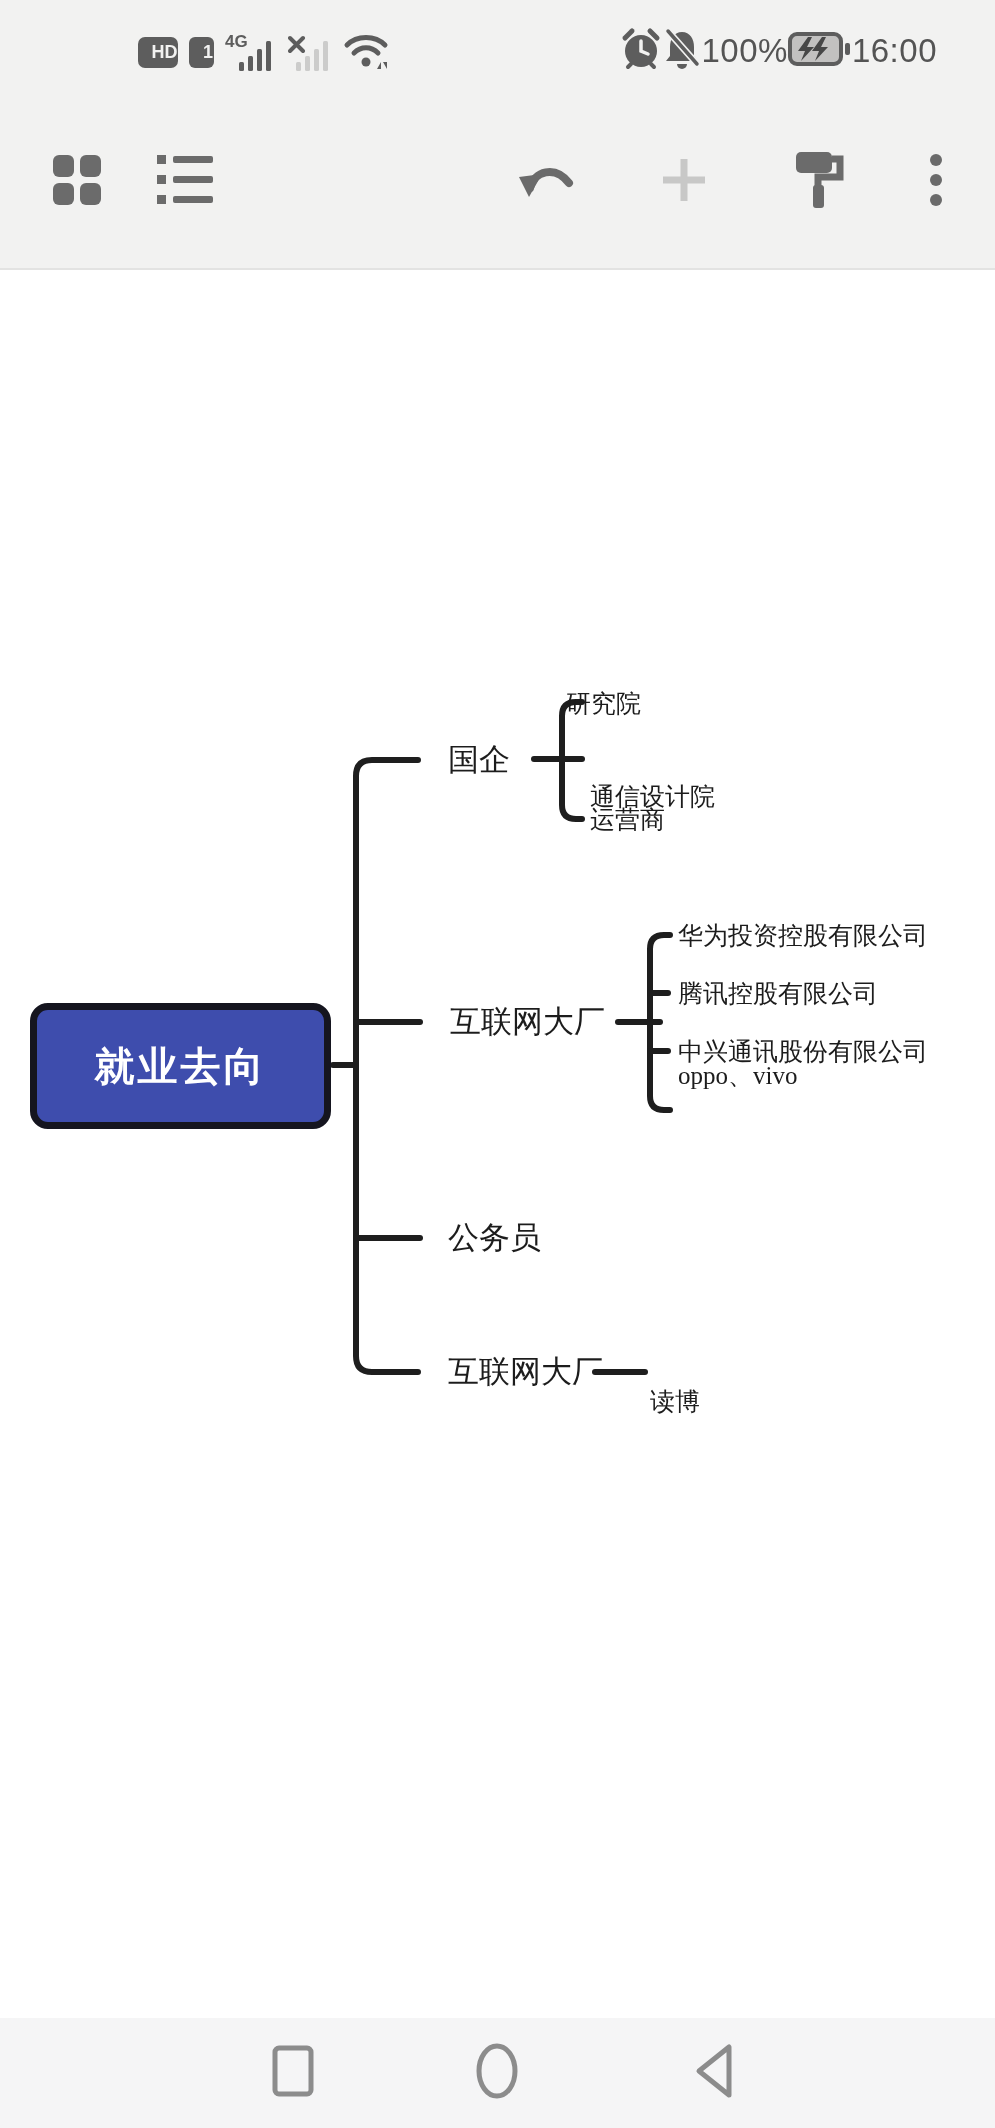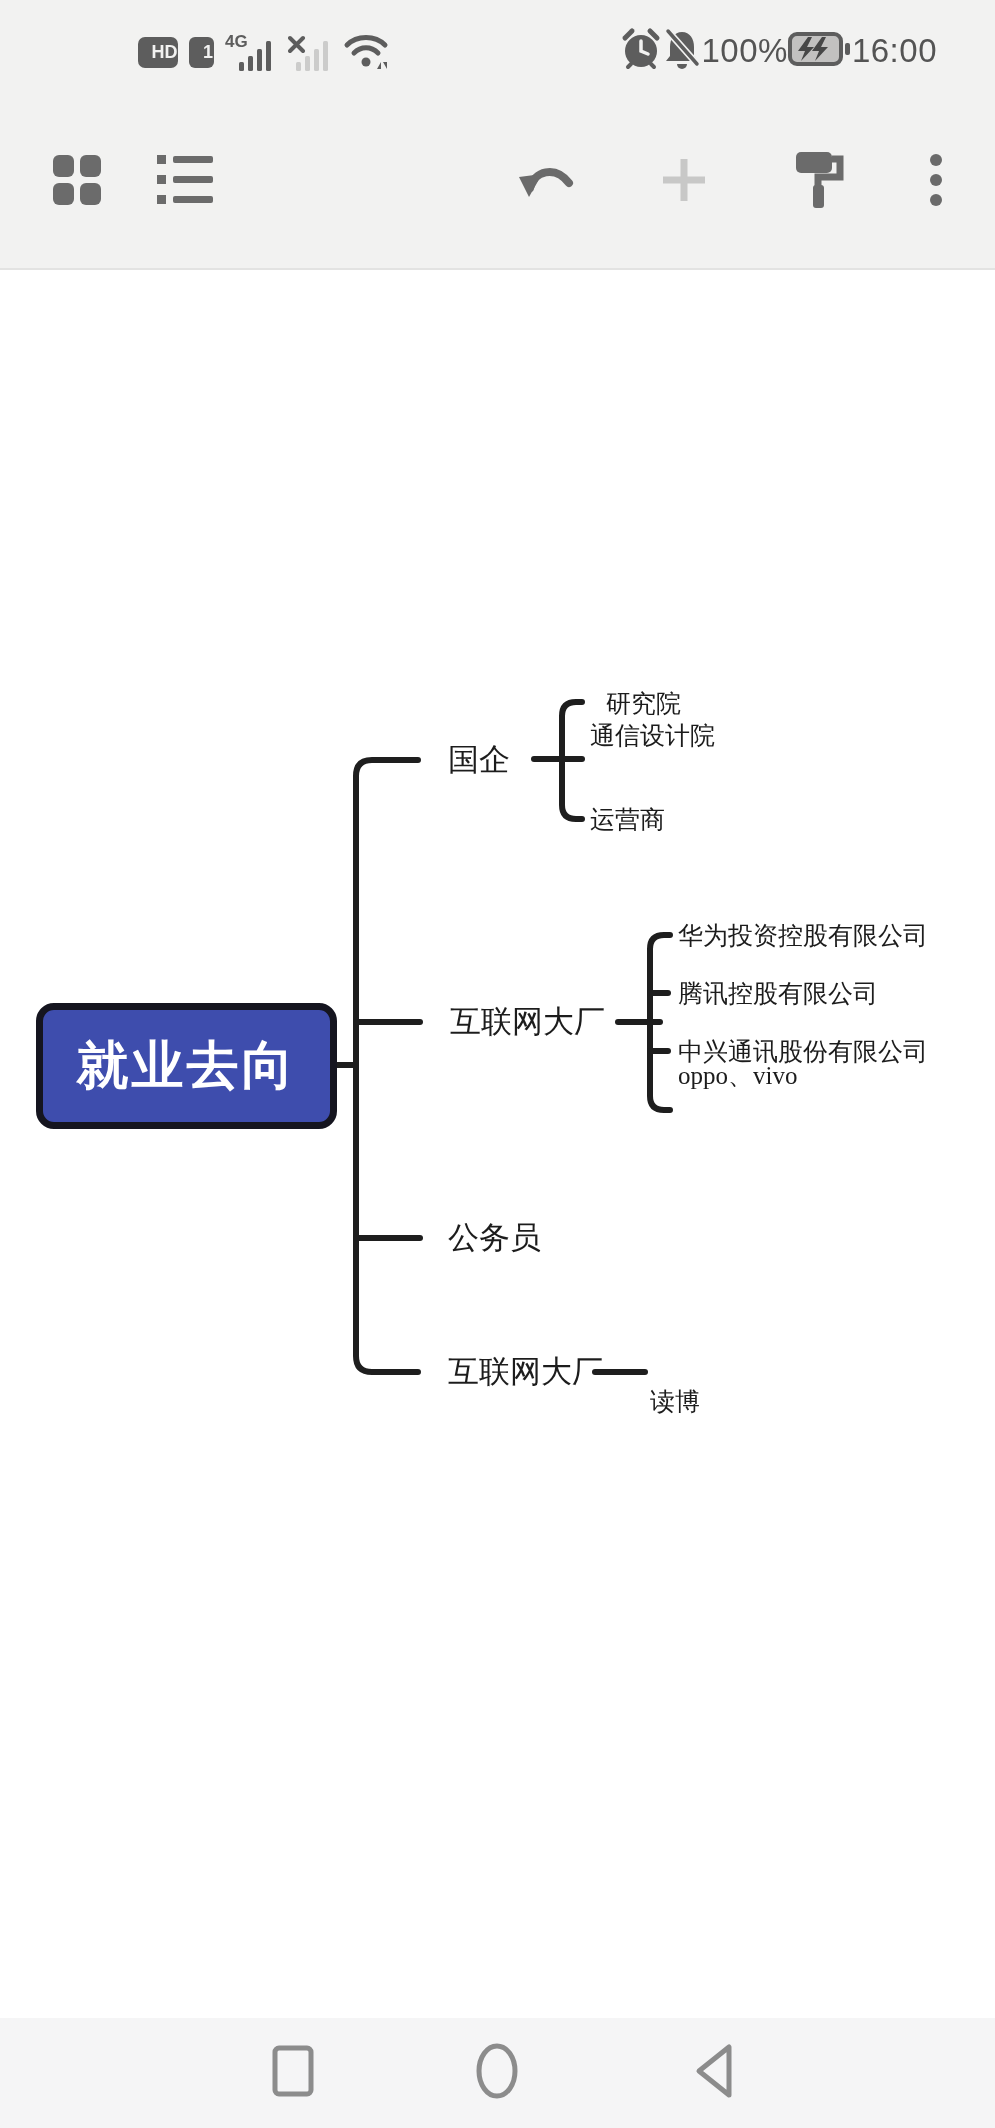--- a/index.html
+++ b/index.html
@@ -34,24 +34,24 @@
     font-size:33px; color:#545454; letter-spacing:0.5px;
   }
 
   
   .tool-btn { position:absolute; top:150px; width:64px; height:64px;
     display:flex; align-items:center; justify-content:center; cursor:pointer; }
 
   
   .connectors { position:absolute; left:0; top:0; }
   .root-node {
-    position:absolute; left:36px; top:1003px; width:301px; height:126px;
+    position:absolute; left:30px; top:1003px; width:301px; height:126px;
     background:#3e4dad; border:7px solid #15151f; border-radius:18px;
     display:flex; align-items:center; justify-content:center;
-    color:#ffffff; font-size:52px; font-weight:bold; letter-spacing:3px;
+    color:#ffffff; font-size:40px; font-weight:bold; letter-spacing:3px;
     cursor:pointer;
   }
   .node-label {
     position:absolute; transform:translateY(-50%);
     white-space:nowrap; color:#1c1c1c; cursor:pointer;
   }
   .branch-label { font-size:31px; }
   .child-label  { font-size:25px; }
   .serif-node   { font-family:"Liberation Serif", serif; }
 
@@ -208,22 +208,22 @@
       <path d="M650 993 H668"></path>
       <path d="M650 1051 H668"></path>
 
       <path d="M595 1372 H645"></path>
     </g>
   </svg>
 
   <div class="root-node">就业去向</div>
 
   <div class="node-label branch-label" style="left:448px; top:760px;">国企</div>
-  <div class="node-label child-label" style="left:606px; top:703px;">研究院</div>
-  <div class="node-label child-label" style="left:590px; top:735px;">通信设计院</div>
+  <div class="node-label child-label" style="left:566px; top:703px;">研究院</div>
+  <div class="node-label child-label" style="left:590px; top:796px;">通信设计院</div>
   <div class="node-label child-label" style="left:590px; top:819px;">运营商</div>
 
   <div class="node-label branch-label" style="left:450px; top:1022px;">互联网大厂</div>
   <div class="node-label child-label" style="left:678px; top:935px;">华为投资控股有限公司</div>
   <div class="node-label child-label" style="left:678px; top:993px;">腾讯控股有限公司</div>
   <div class="node-label child-label" style="left:678px; top:1051px;">中兴通讯股份有限公司</div>
   <div class="node-label child-label serif-node" style="left:678px; top:1075px;">oppo、vivo</div>
 
   <div class="node-label branch-label" style="left:448px; top:1238px;">公务员</div>
 

